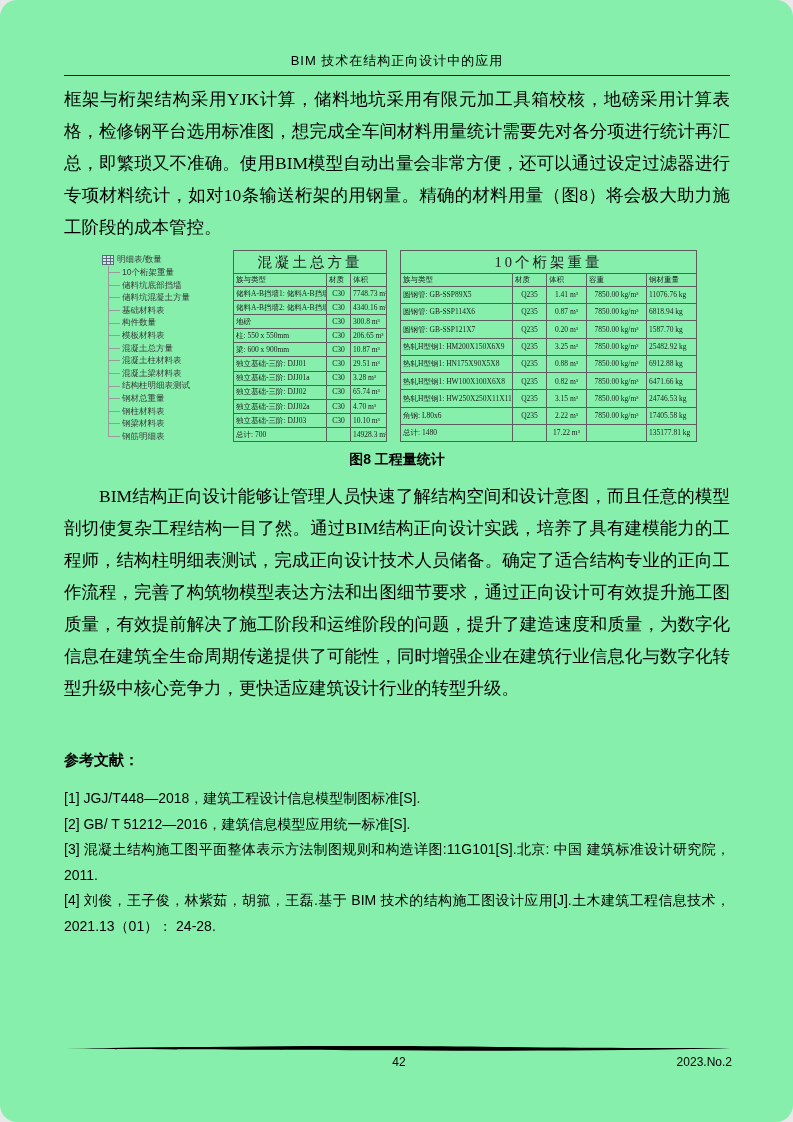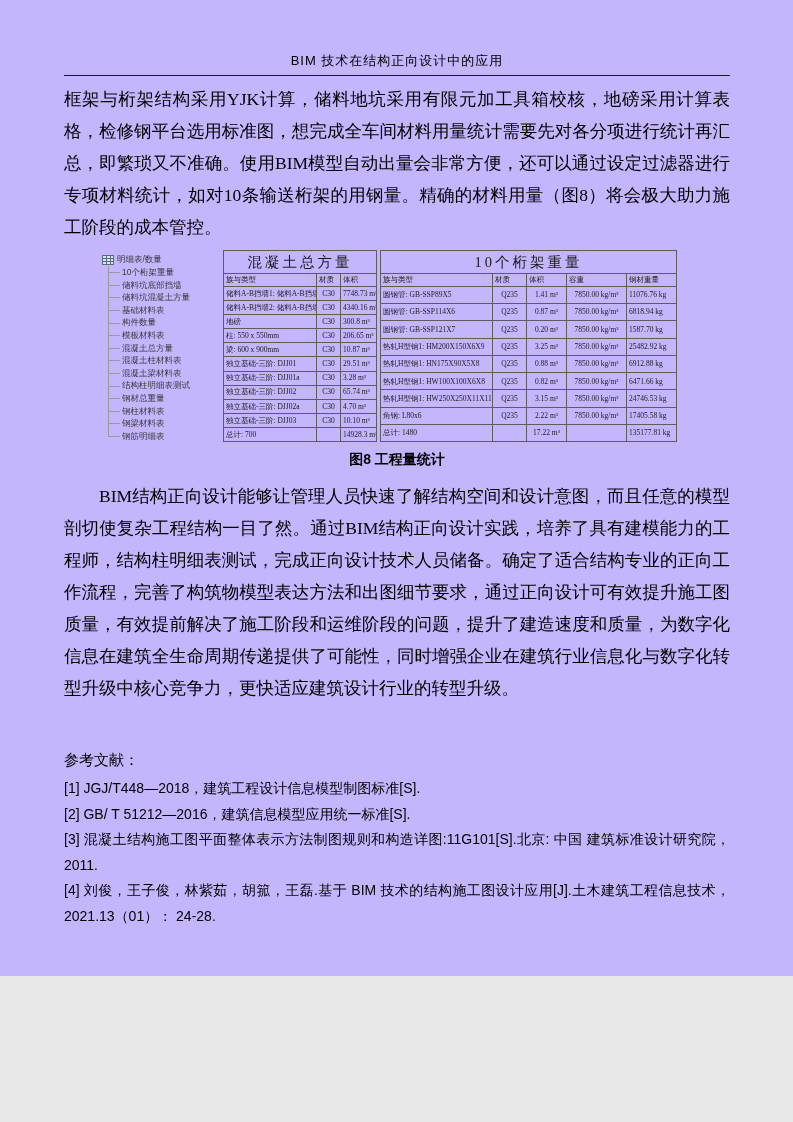--- a/index.html
+++ b/index.html
@@ -1,24 +1,25 @@
 <!DOCTYPE html>
 <html><head>
 <meta charset="utf-8">
 <style>
   * { margin:0; padding:0; box-sizing:border-box; }
   html,body { background:#e8e8e8; }
   .page {
     position:relative;
-    width:793px; height:976px;
+    width:793px; height:1122px;
     margin:0 auto;
-    background:#c4b5fd;
+    background:#86efac;
     font-family:"Liberation Serif","DejaVu Serif",serif;
     color:#111;
     overflow:hidden;
+    border-radius:17px;
   }
   .content { position:absolute; left:64px; right:63px; top:0; }
 
   
   .header-title {
     padding-top:52px;
     text-align:center;
     font-family:"Liberation Sans","DejaVu Sans",sans-serif;
     font-size:13px;
     letter-spacing:1px;
@@ -30,21 +31,21 @@
   .body-para {
     margin-top:7px;
     font-size:17.5px;
     line-height:32px;
     text-align:justify;
     color:#000;
   }
   .body-para.indent { text-indent:2em; margin-top:11px; }
 
   
-  .figure-block { margin-top:7px; margin-left:38px; display:flex; gap:3px; }
+  .figure-block { margin-top:7px; margin-left:38px; display:flex; gap:13px; }
 
   .tree {
     width:118px;
     font-family:"Liberation Sans","DejaVu Sans",sans-serif;
     font-size:8.5px;
     color:#3a3a3a;
     padding-top:3px;
     flex:none;
   }
   .tree-root { display:flex; align-items:center; gap:3px; height:13px; white-space:nowrap; }
@@ -98,21 +99,21 @@
     white-space:pre;
   }
 
   
   .references {
     margin-top:47px;
     font-family:"Liberation Sans","DejaVu Sans",sans-serif;
     font-size:14px;
     color:#000;
   }
-  .ref-title { font-weight:normal; font-size:15px; margin-bottom:6px; }
+  .ref-title { font-weight:bold; font-size:15px; margin-bottom:16px; }
   .ref-item { line-height:25.5px; text-align:justify; }
 
   
   .footer-line { position:absolute; left:64px; right:63px; top:1044px; height:9px; }
   .footer-line svg { display:block; width:100%; height:9px; }
   .footer-row {
     position:absolute; left:64px; right:59px; top:1055px;
     font-family:"Liberation Sans","DejaVu Sans",sans-serif;
     font-size:12px; color:#000;
     text-align:center;

